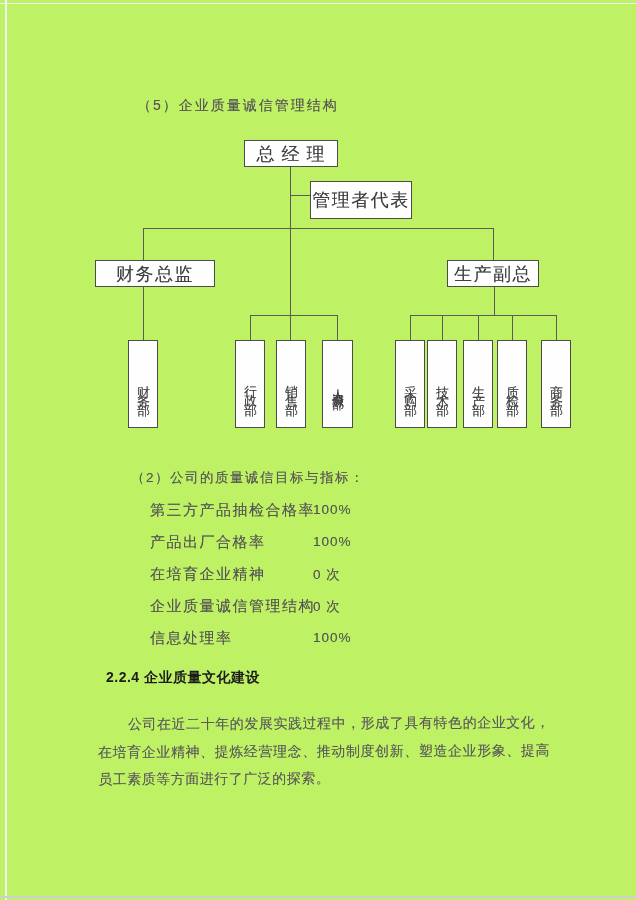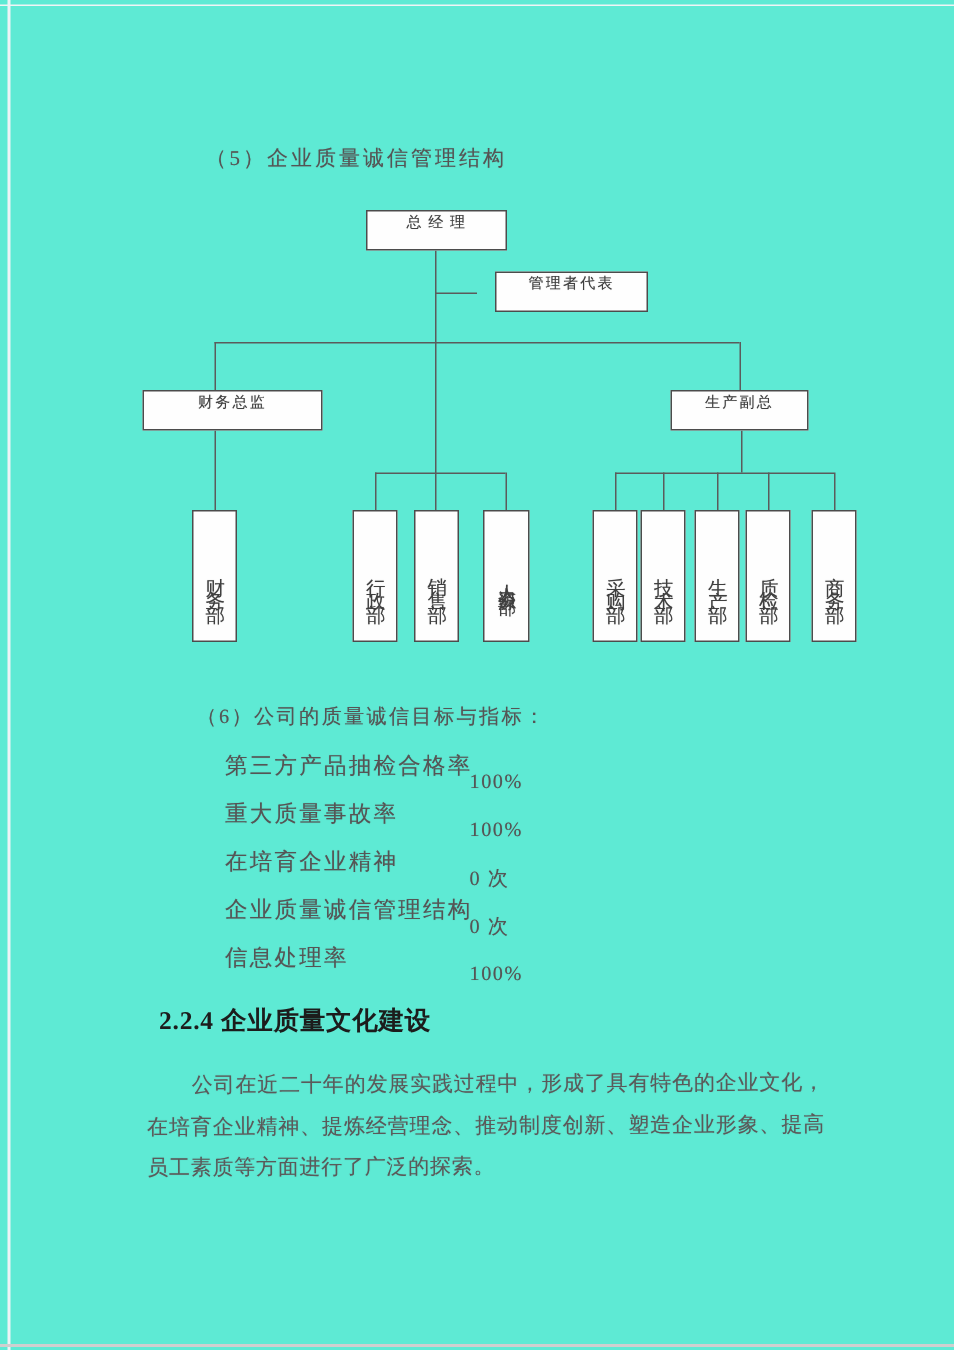--- a/index.html
+++ b/index.html
@@ -1,22 +1,22 @@
 <!DOCTYPE html>
 <html><head>
 <meta charset="utf-8">
 <style>
   html, body { margin: 0; padding: 0; background: #ffffff; }
   .page {
     position: relative;
     width: 636px;
     height: 900px;
-    background: #5eead4;
+    background: #bef264;
     overflow: hidden;
-    font-family: Liberation Serif, serif;
+    font-family: Liberation Sans, sans-serif;
     color: #4e4e4e;
   }
   
   .edge-left   { position:absolute; left:5px; top:0; bottom:0; width:2px; background:#eef3f6; }
   .edge-top    { position:absolute; left:0; right:0; top:3px; height:1px; background:#f1f4f5; }
   .edge-bottom { position:absolute; left:0; right:0; bottom:2px; height:2px; background:#cfcfcf; }
 
   .s5-title {
     position:absolute; left:137px; top:97px;
     font-size:14px; letter-spacing:2px; color:#555;
@@ -24,22 +24,22 @@
   }
 
   
   .hl { position:absolute; height:1px; background:#5b5b5b; }
   .vl { position:absolute; width:1px;  background:#5b5b5b; }
 
   
   .hbox {
     position:absolute; box-sizing:border-box;
     border:1px solid #4c4c4c; background:#fefefe;
-    display:flex; align-items:flex-start; justify-content:center;
-    font-size:10px; color:#3f3f3f; letter-spacing:1.5px;
+    display:flex; align-items:center; justify-content:center;
+    font-size:18px; color:#3f3f3f; letter-spacing:1.5px;
     text-shadow: 0 0 0.5px rgba(80,80,80,.5);
   }
   .dept {
     position:absolute; top:340px; height:88px; box-sizing:border-box;
     border:1px solid #4c4c4c; background:#fefefe;
     display:flex; align-items:center; justify-content:center;
   }
   .vtext {
     writing-mode: vertical-lr; text-orientation: upright;
     font-size:13px; color:#3f3f3f; letter-spacing:9px; padding-top:9px;
@@ -52,28 +52,28 @@
     font-size:13.5px; letter-spacing:1.5px; color:#555;
     text-shadow: 0 0 0.5px rgba(90,90,90,.55);
   }
   .goals { position:absolute; left:150px; top:501px; width:300px; }
   .goal-row { position:relative; height:32px; }
   .goal-label {
     font-size:15px; letter-spacing:1.5px; color:#555;
     text-shadow: 0 0 0.5px rgba(90,90,90,.55);
   }
   .goal-value {
-    position:absolute; left:163px; top:12px;
+    position:absolute; left:163px; top:1px;
     font-size:13.5px; letter-spacing:1px; color:#555;
     text-shadow: 0 0 0.5px rgba(90,90,90,.55);
   }
 
   .sec-heading {
     position:absolute; left:106px; top:669px;
-    font-size:17px; font-weight:700; letter-spacing:0.5px; color:#1c1c1c;
+    font-size:14px; font-weight:700; letter-spacing:0.5px; color:#1c1c1c;
     margin:0;
   }
   .body-par {
     position:absolute; left:98px; top:710px; width:452px;
     font-size:14px; line-height:27.5px; letter-spacing:0.5px;
     text-align:justify; text-indent:30px; color:#5a5a5a;
     text-shadow: 0 0 0.6px rgba(100,100,100,.5);
     transform: rotate(-0.25deg);
     margin:0;
   }
@@ -107,21 +107,21 @@
     <div class="hl" style="left:410px;top:315px;width:146px"></div>
     <div class="vl" style="left:410px;top:315px;height:25px"></div>
     <div class="vl" style="left:442px;top:315px;height:25px"></div>
     <div class="vl" style="left:478px;top:315px;height:25px"></div>
     <div class="vl" style="left:512px;top:315px;height:25px"></div>
     <div class="vl" style="left:556px;top:315px;height:25px"></div>
 
     <div class="hbox" style="left:244px;top:140px;width:94px;height:27px;letter-spacing:1px">
       <span>总 经 理</span>
     </div>
-    <div class="hbox" style="left:330px;top:181px;width:102px;height:27px">
+    <div class="hbox" style="left:310px;top:181px;width:102px;height:38px">
       <span>管理者代表</span>
     </div>
     <div class="hbox" style="left:95px;top:260px;width:120px;height:27px">
       <span>财务总监</span>
     </div>
     <div class="hbox" style="left:447px;top:260px;width:92px;height:27px">
       <span>生产副总</span>
     </div>
 
     <div class="dept" style="left:128px;width:30px">
@@ -146,28 +146,28 @@
       <span class="vtext">生产部</span>
     </div>
     <div class="dept" style="left:497px;width:30px">
       <span class="vtext">质检部</span>
     </div>
     <div class="dept" style="left:541px;width:30px">
       <span class="vtext">商务部</span>
     </div>
   </div>
 
-  <div class="s6-title">（6）公司的质量诚信目标与指标：</div>
+  <div class="s6-title">（2）公司的质量诚信目标与指标：</div>
   <div class="goals">
     <div class="goal-row">
       <span class="goal-label">第三方产品抽检合格率</span>
       <span class="goal-value">100%</span>
     </div>
     <div class="goal-row">
-      <span class="goal-label">重大质量事故率</span>
+      <span class="goal-label">产品出厂合格率</span>
       <span class="goal-value">100%</span>
     </div>
     <div class="goal-row">
       <span class="goal-label">在培育企业精神</span>
       <span class="goal-value">0 次</span>
     </div>
     <div class="goal-row">
       <span class="goal-label">企业质量诚信管理结构</span>
       <span class="goal-value">0 次</span>
     </div>

